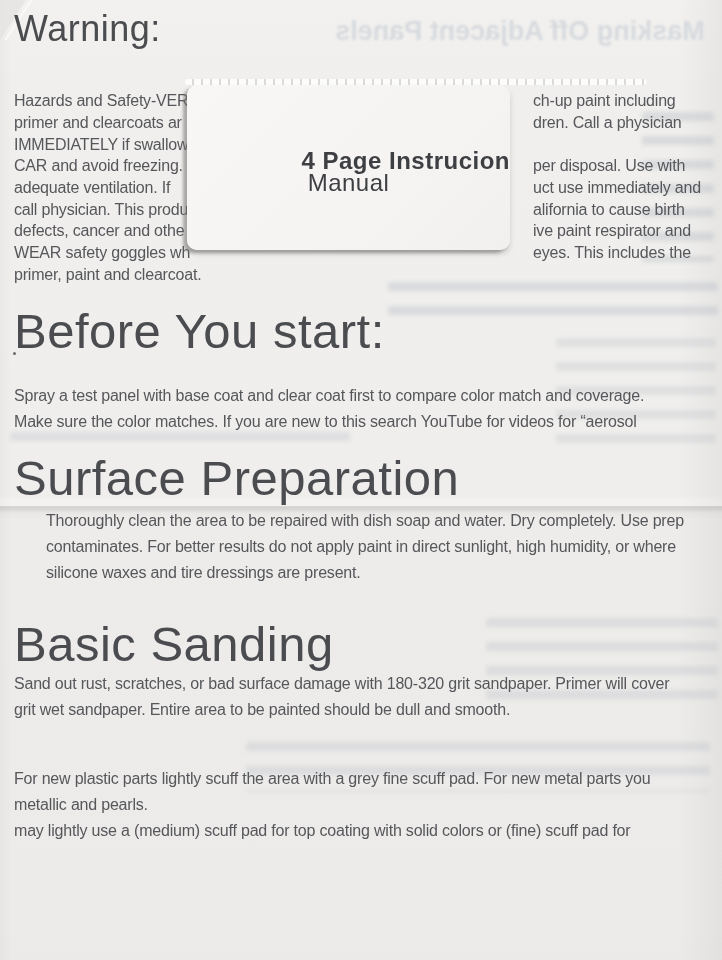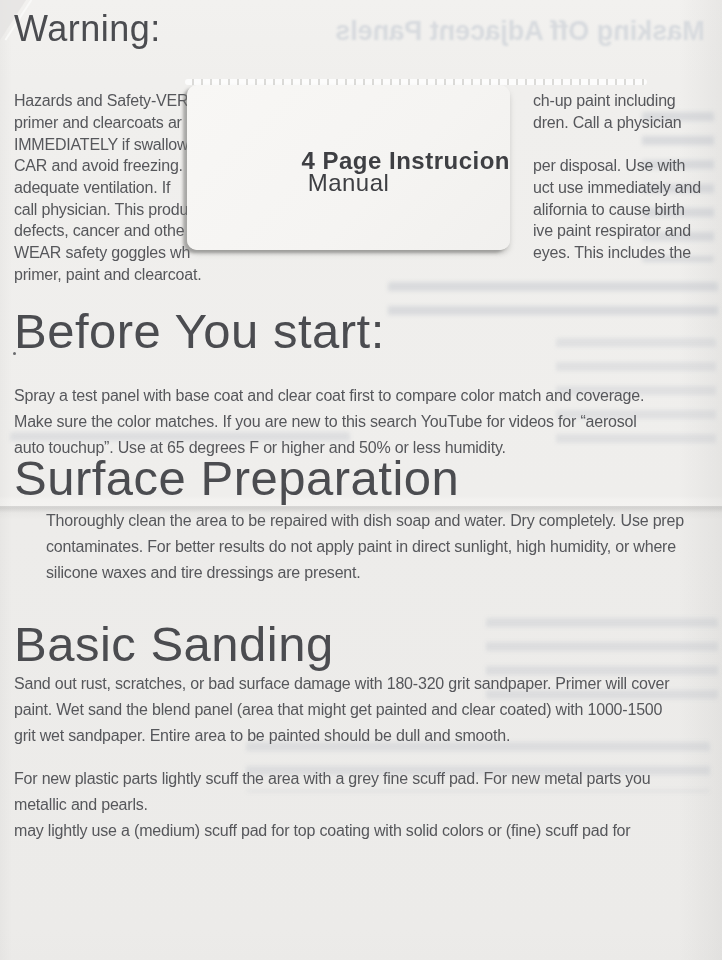--- a/index.html
+++ b/index.html
@@ -86,33 +86,31 @@
 <div class="sticker">
   <div class="t1">4 Page Instrucion</div>
   <div class="t2">Manual</div>
 </div>
 
 <div class="h" style="top:303px;">Before You start:</div>
 <div class="dot"></div>
 <div class="para" style="top:363px;margin-top:20px;">
   <div class="ln">Spray a test panel with base coat and clear coat first to compare color match and coverage.</div>
   <div class="ln">Make sure the color matches.  If you are new to this search YouTube for videos for “aerosol</div>
-  <div class="ln">auto touchup”.  Use at 65 degrees F or higher and 50% or less humidity.</div>
 </div>
 
 <div class="h" style="top:450px;">Surface Preparation</div>
 <div class="para" style="top:508px;margin-left:32px;">
   <div class="ln">Thoroughly clean the area to be repaired with dish soap and water.  Dry completely. Use prep</div>
   <div class="ln">contaminates. For better results do not apply paint in direct sunlight, high humidity, or where</div>
   <div class="ln">silicone waxes and tire dressings are present.</div>
 </div>
 
 <div class="h" style="top:616px;">Basic Sanding</div>
 <div class="para" style="top:671px;">
   <div class="ln">Sand out rust, scratches, or bad surface damage with 180-320 grit sandpaper. Primer will cover</div>
-  <div class="ln">paint. Wet sand the blend panel (area that might get painted and clear coated) with 1000-1500</div>
   <div class="ln">grit wet sandpaper. Entire area to be painted should be dull and smooth.</div>
 </div>
 <div class="para" style="top:766px;">
   <div class="ln">For new plastic parts lightly scuff the area with a grey fine scuff pad. For new metal parts you</div>
   <div class="ln">metallic and pearls.</div>
   <div class="ln">may lightly use a (medium) scuff pad for top coating with solid colors or (fine) scuff pad for</div>
 </div>
 
 </body></html>

